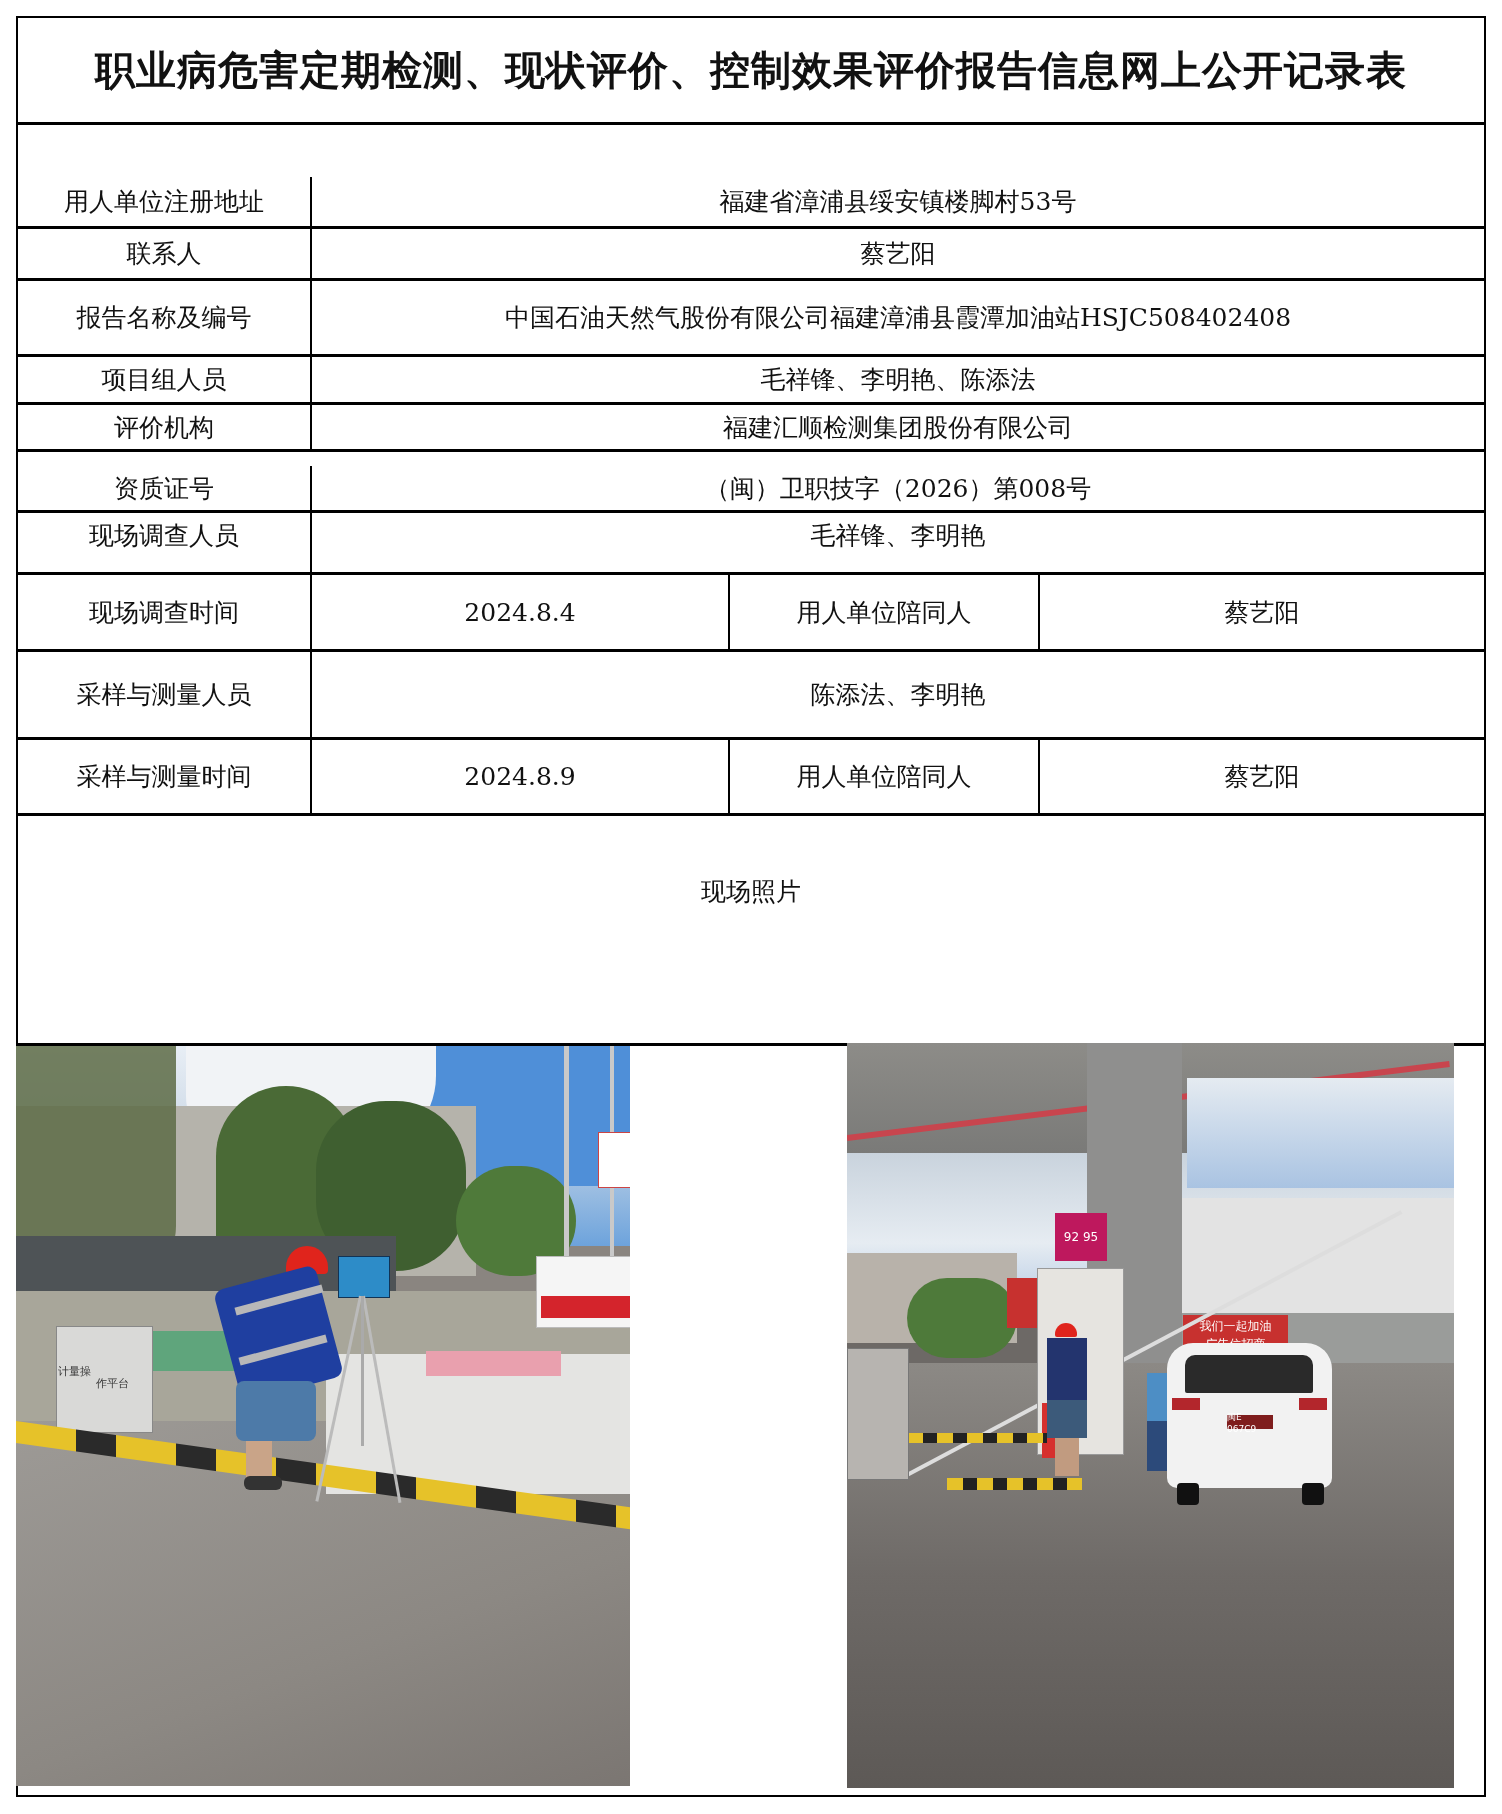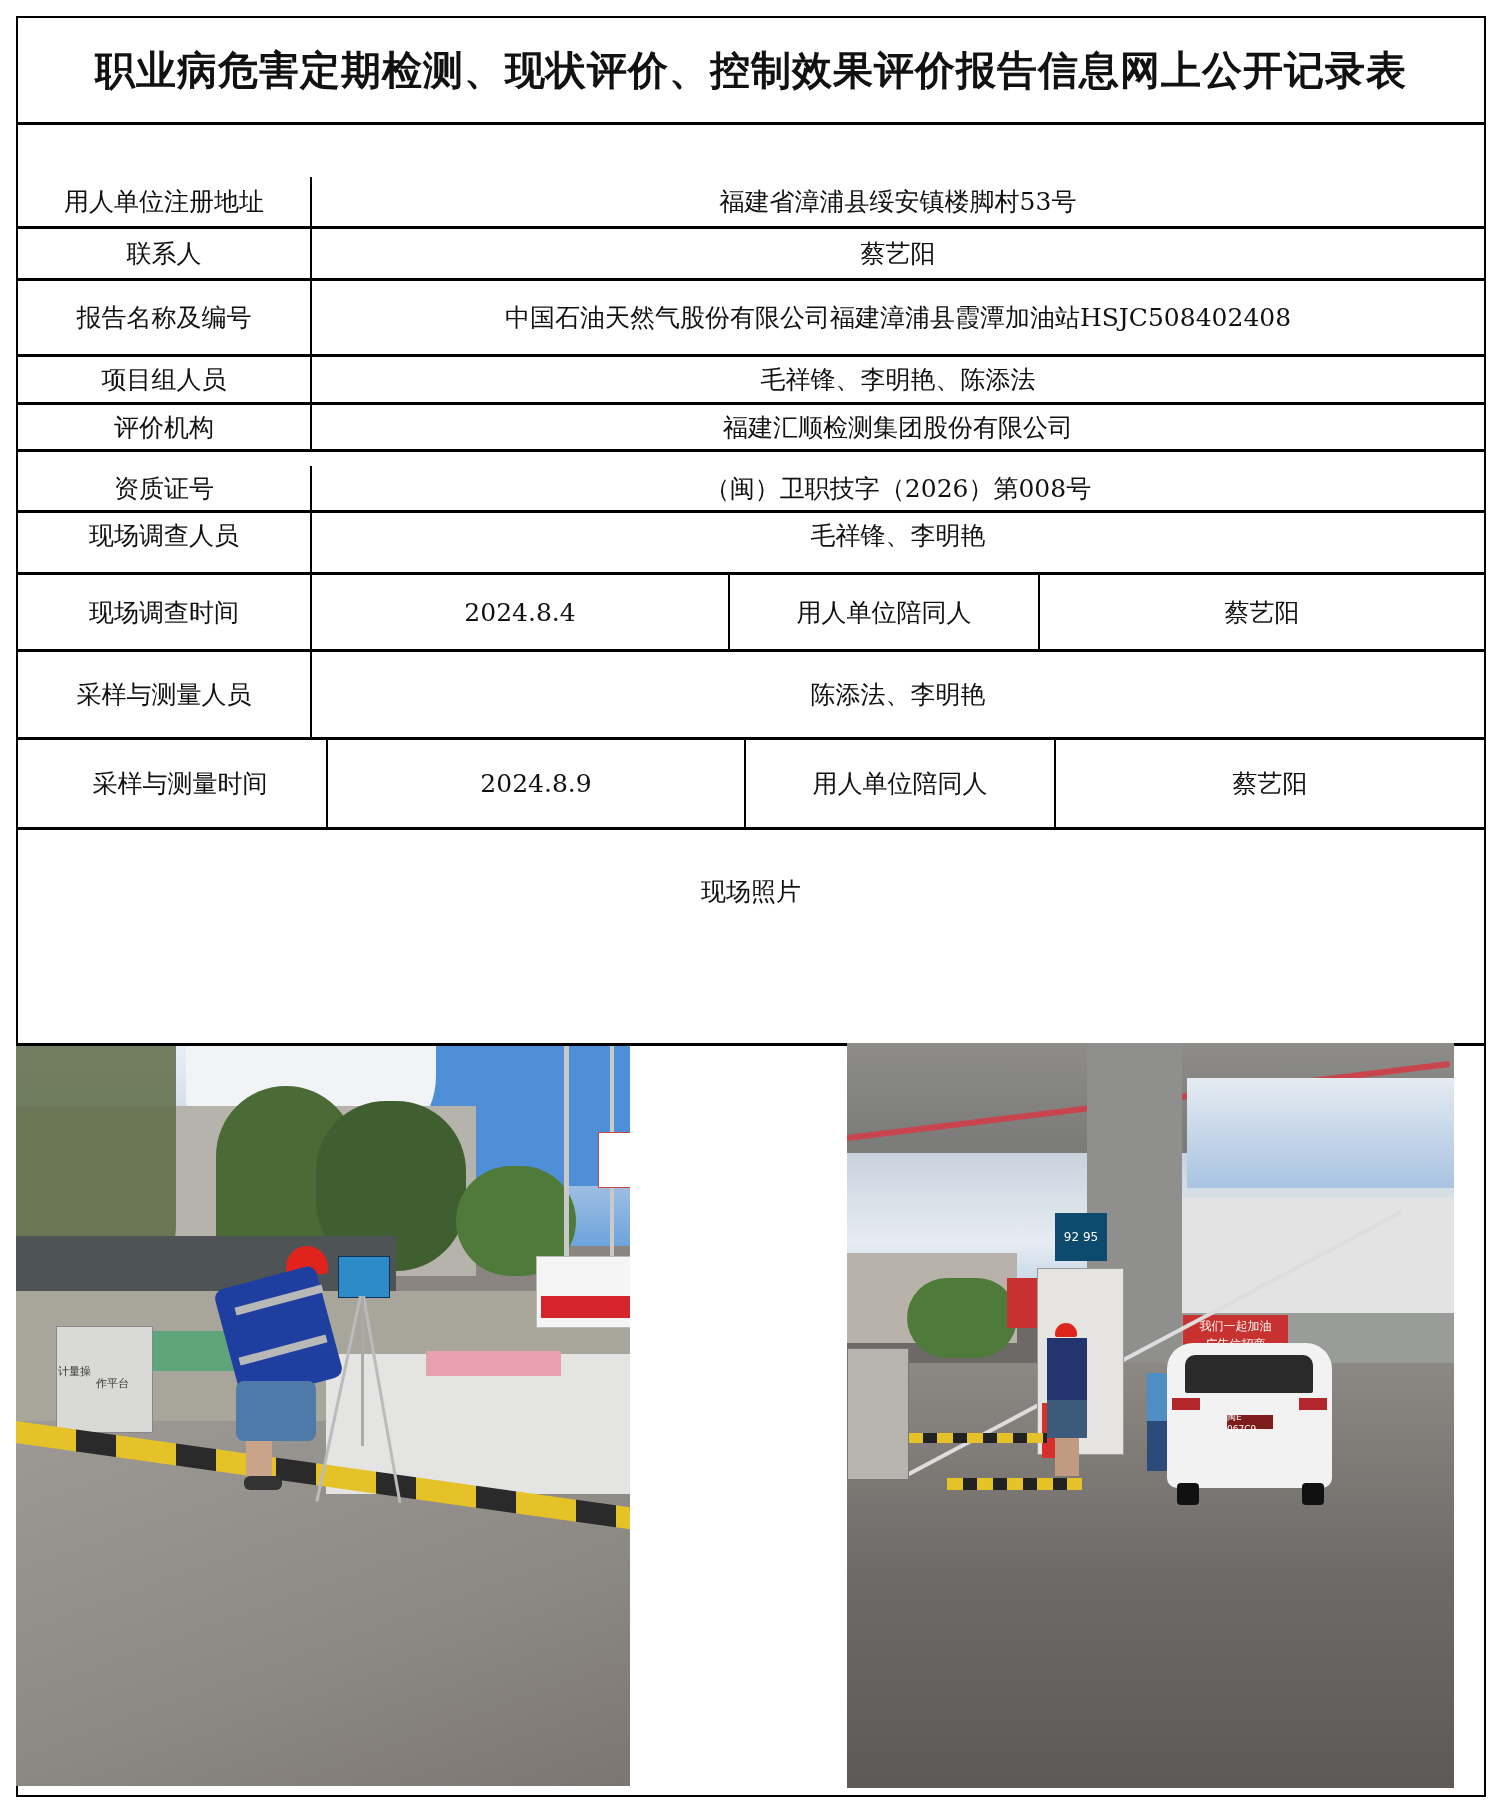--- a/index.html
+++ b/index.html
@@ -70,21 +70,21 @@
     <div class="cell c2">2024.8.4</div>
     <div class="cell c3">用人单位陪同人</div>
     <div class="cell c4">蔡艺阳</div>
   </div>
 
   <div class="row" style="top:634px;height:88px;">
     <div class="cell label">采样与测量人员</div>
     <div class="cell value">陈添法、李明艳</div>
   </div>
 
-  <div class="row" style="top:722px;height:90px;padding-left:16px;">
+  <div class="row" style="top:722px;height:76px;">
     <div class="cell label">采样与测量时间</div>
     <div class="cell c2">2024.8.9</div>
     <div class="cell c3">用人单位陪同人</div>
     <div class="cell c4">蔡艺阳</div>
   </div>
 
   <div class="row" style="top:817px;height:112px;border-bottom:none;">
     <div class="cell value">现场照片</div>
   </div>
 </div>
@@ -162,21 +162,21 @@
   </div>
 
   <div class="shape" style="left:0;top:210px;width:170px;height:90px;background:#b8b2aa;"></div>
   <div class="shape" style="left:60px;top:235px;width:110px;height:80px;background:#4e7a3a;border-radius:50px;"></div>
   <div class="shape" style="left:160px;top:235px;width:30px;height:50px;background:#c7312f;"></div>
 
   <div class="shape" style="left:0;top:320px;width:607px;height:425px;background:linear-gradient(180deg,#8c8985 0%,#6e6a67 50%,#5d5956 100%);"></div>
   <div class="shape" style="left:60px;top:430px;width:560px;height:4px;background:#ddd;transform:rotate(-28deg);transform-origin:left;"></div>
 
   <div class="shape" style="left:190px;top:225px;width:85px;height:185px;background:#e6e4e0;border:1px solid #999;"></div>
-  <div class="shape" style="left:208px;top:170px;width:52px;height:48px;background:#0c4a6e;color:#fff;font-size:12px;font-family:'DejaVu Sans',sans-serif;display:flex;align-items:center;justify-content:center;">92 95</div>
+  <div class="shape" style="left:208px;top:170px;width:52px;height:48px;background:#be185d;color:#fff;font-size:12px;font-family:'DejaVu Sans',sans-serif;display:flex;align-items:center;justify-content:center;">92 95</div>
   <div class="shape" style="left:195px;top:360px;width:30px;height:55px;background:#d6302d;"></div>
 
   <div class="shape" style="left:60px;top:390px;width:140px;height:10px;background:repeating-linear-gradient(90deg,#e6c229 0 16px,#222 16px 30px);"></div>
   <div class="shape" style="left:100px;top:435px;width:135px;height:12px;background:repeating-linear-gradient(90deg,#e6c229 0 16px,#222 16px 30px);"></div>
 
   <div class="shape" style="left:0;top:305px;width:60px;height:130px;background:#b7b4b0;border:1px solid #777;"></div>
 
   <div class="shape" style="left:208px;top:280px;width:22px;height:14px;background:#e0241c;border-radius:11px 11px 2px 2px;"></div>
   <div class="shape" style="left:200px;top:295px;width:40px;height:62px;background:#23346e;"></div>
   <div class="shape" style="left:200px;top:357px;width:40px;height:38px;background:#3c5a7a;"></div>

